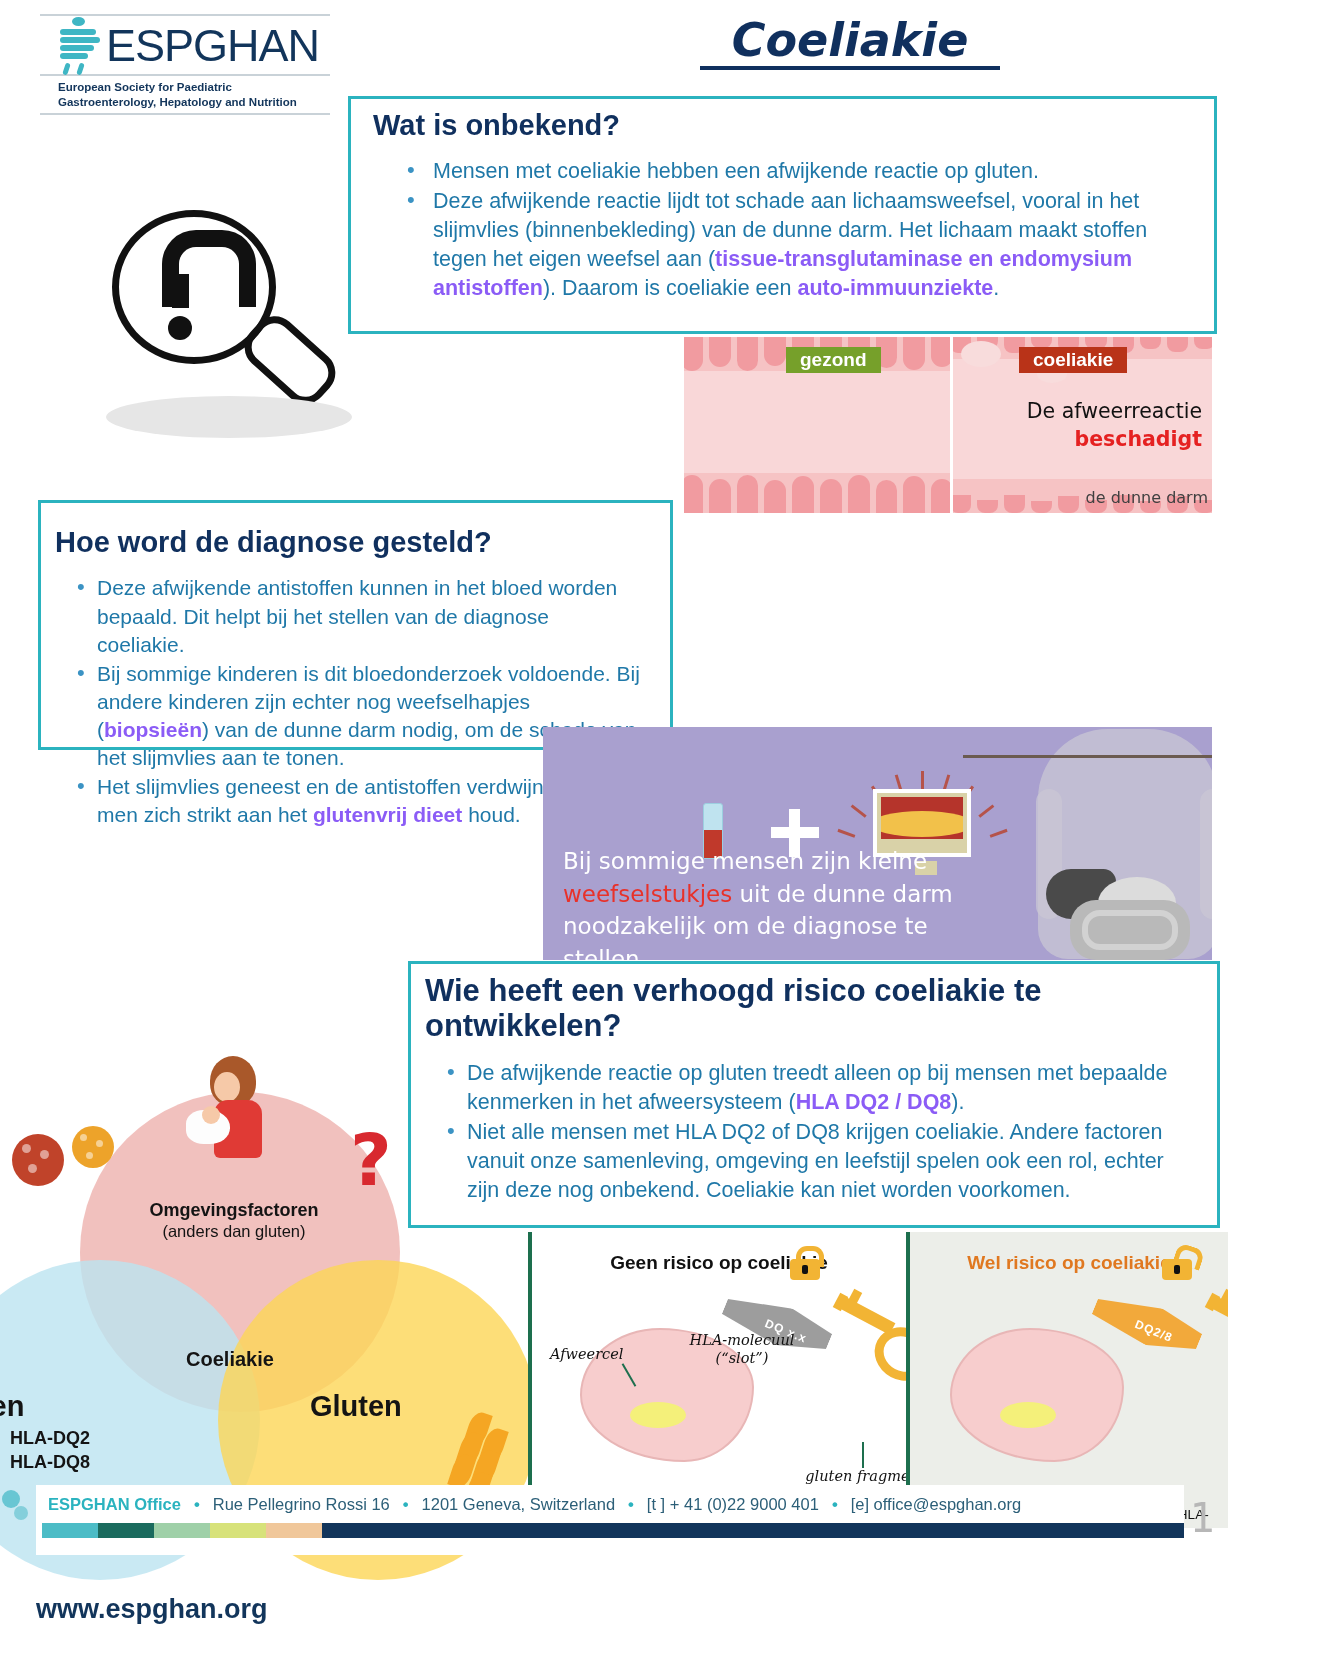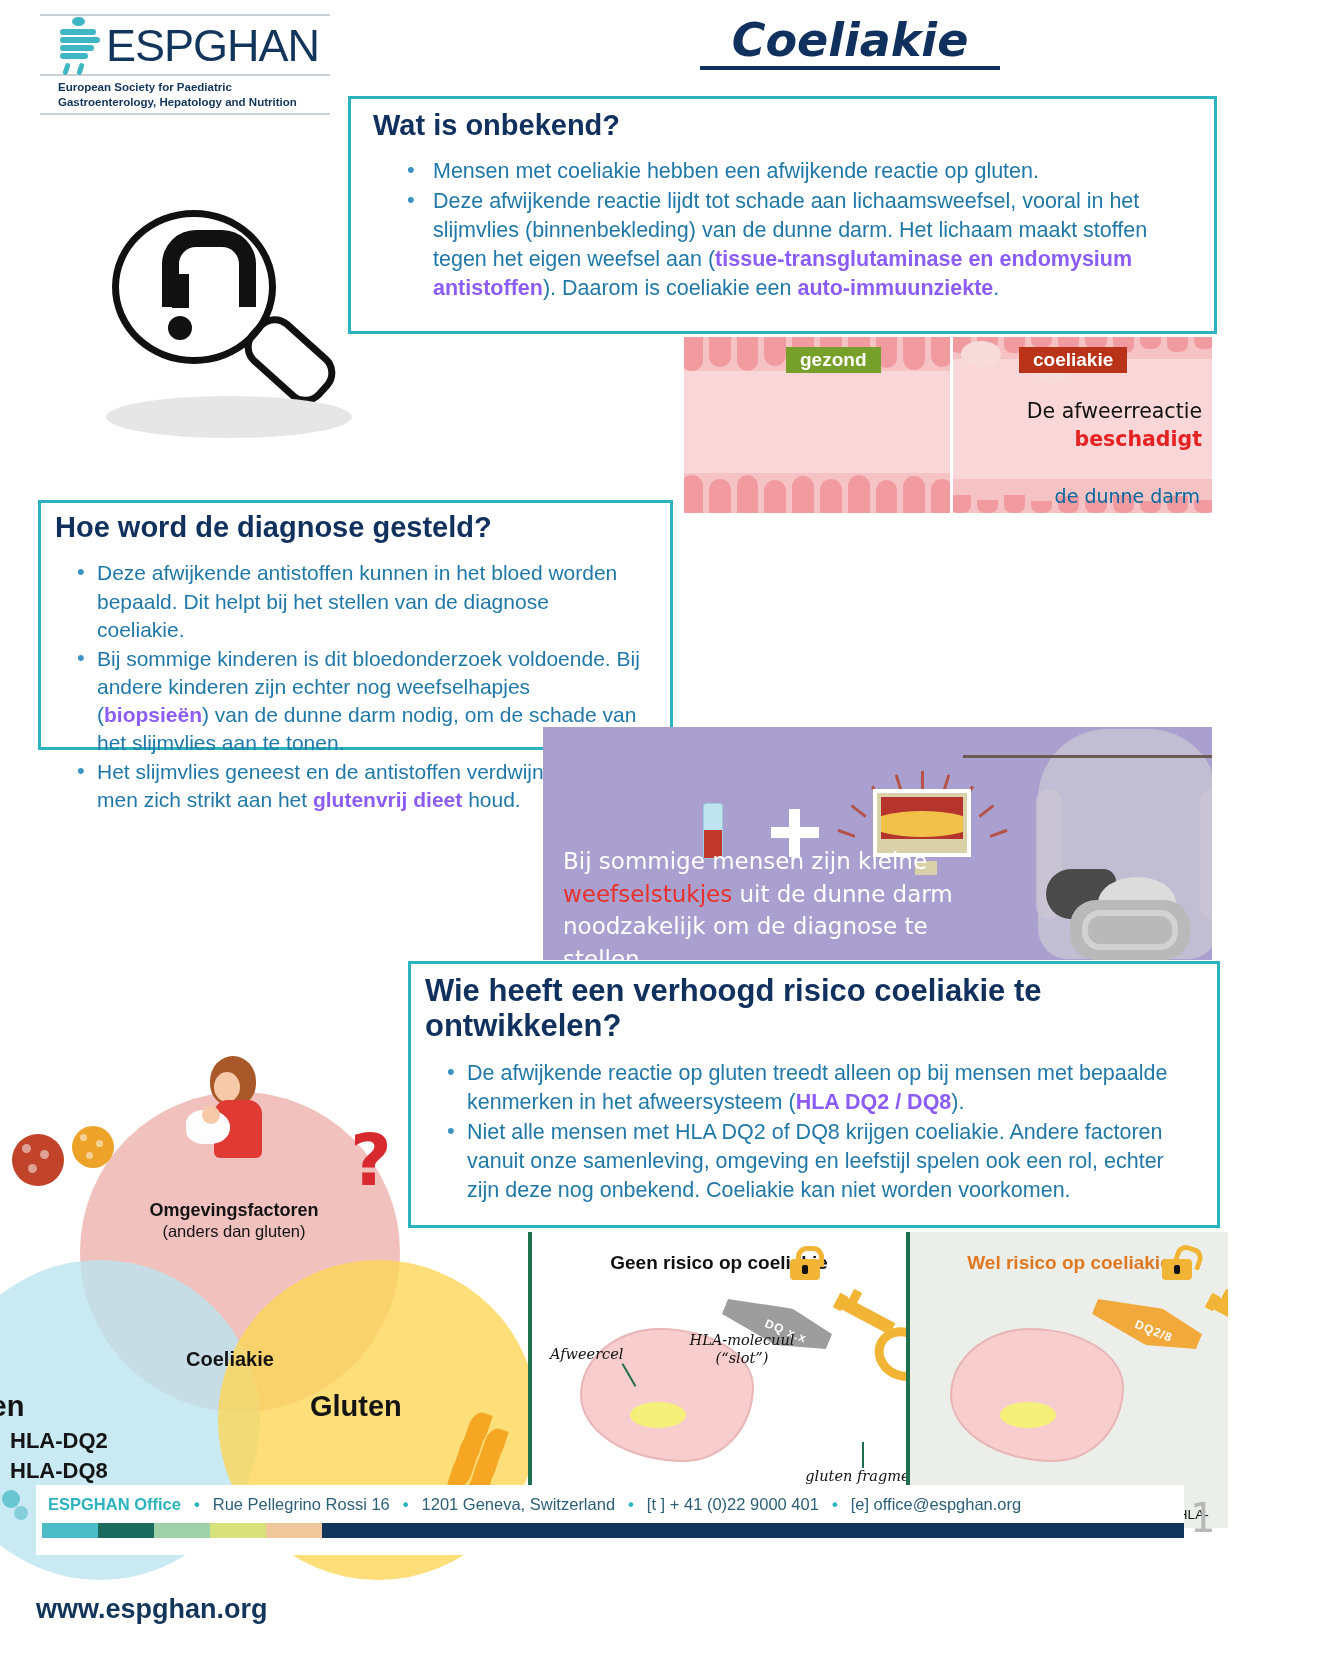--- a/index.html
+++ b/index.html
@@ -48,25 +48,25 @@
   .villi.bot span{border-radius:14px 14px 0 0;}
   .villi.flat span{height:10px;border-radius:0 0 8px 8px;}
   #gut-healthy{width:266px;border-right:3px solid #ffffff;}
   #gut-celiac{flex:1;}
   .gut-tag{position:absolute;top:10px;padding:2px 14px;font-size:19px;font-weight:bold;color:#ffffff;z-index:4;}
   #tag-healthy{background:#76a02a;left:102px;}
   #tag-celiac{background:#b93318;left:66px;}
   .gut-cap{position:absolute;z-index:4;font-family:"DejaVu Sans",sans-serif;}
   #cap1{top:62px;right:10px;font-size:20.5px;color:#111;}
   #cap2{top:90px;right:10px;font-size:20.5px;font-weight:bold;color:#e52121;}
-  #cap3{bottom:6px;right:12px;font-size:19px;color:#0369a1;}
+  #cap3{bottom:6px;right:4px;font-size:16px;color:#404040;}
   .immune-cell{position:absolute;width:40px;height:26px;border-radius:50%;background:#f8dcdc;z-index:3;}
 
   
-  #box2{left:38px;top:500px;width:635px;height:250px;padding:8px 12px 0 14px;}
+  #box2{left:38px;top:500px;width:635px;height:250px;padding:23px 12px 0 14px;}
 
   
   #biopsy{left:543px;top:727px;width:669px;height:233px;background:#a9a0cf;overflow:hidden;}
   #biopsy .body{position:absolute;right:-6px;top:2px;width:180px;height:230px;background:#c9c7d4;border-radius:70px 70px 30px 30px;opacity:.75;}
   #biopsy .arm-l{position:absolute;right:150px;top:62px;width:26px;height:130px;background:#c9c7d4;border-radius:14px;opacity:.75;}
   #biopsy .arm-r{position:absolute;right:-14px;top:62px;width:26px;height:130px;background:#c9c7d4;border-radius:14px;opacity:.75;}
   #biopsy .stomach{position:absolute;right:96px;top:142px;width:70px;height:50px;background:#4a4a4a;border-radius:40px 20px 10px 40px;}
   #biopsy .organ{position:absolute;right:36px;top:150px;width:78px;height:52px;background:#dcdcdc;border-radius:50%;}
   #biopsy .gut-coil{position:absolute;right:22px;bottom:0px;width:120px;height:60px;background:#b9b9b9;border-radius:26px;}
   #biopsy .gut-coil:after{content:"";position:absolute;left:12px;top:10px;right:12px;bottom:10px;border:6px solid #d2d2d2;border-radius:18px;}
@@ -95,21 +95,21 @@
   #venn{left:-20px;top:1022px;width:560px;height:490px;}
   .vcirc{position:absolute;border-radius:50%;}
   #v-env{left:100px;top:70px;width:320px;height:320px;background:rgba(237,175,172,.78);}
   #v-gen{left:-40px;top:238px;width:320px;height:320px;background:rgba(188,228,240,.80);}
   #v-glu{left:238px;top:238px;width:320px;height:320px;background:rgba(253,214,86,.80);}
   #venn .lab-env{position:absolute;left:124px;top:140px;width:260px;text-align:center;font-size:29px;font-weight:bold;color:#141414;font-family:"DejaVu Sans",sans-serif;}
   #venn .lab-env-nl{position:absolute;left:124px;top:178px;width:260px;text-align:center;font-size:18px;font-weight:bold;color:#141414;}
   #venn .lab-env-sub{position:absolute;left:124px;top:200px;width:260px;text-align:center;font-size:16.5px;color:#141414;}
   #venn .lab-coe{position:absolute;left:140px;top:326px;width:220px;text-align:center;font-size:20px;font-weight:bold;color:#141414;}
   #venn .lab-gen{position:absolute;left:-12px;top:368px;font-size:29px;font-weight:bold;color:#141414;}
-  #venn .lab-gen-s{position:absolute;left:30px;top:404px;font-size:22px;font-weight:bold;color:#141414;line-height:1.35;}
+  #venn .lab-gen-s{position:absolute;left:30px;top:404px;font-size:18px;font-weight:bold;color:#141414;line-height:1.35;}
   #venn .lab-glu{position:absolute;left:330px;top:368px;font-size:29px;font-weight:bold;color:#141414;}
   #venn .qmark{position:absolute;left:370px;top:96px;font-size:72px;font-weight:bold;color:#d8292f;font-family:"DejaVu Sans",sans-serif;}
   #venn .mom{position:absolute;left:200px;top:32px;width:110px;height:110px;}
   #venn .virus{position:absolute;border-radius:50%;}
   #venn .v1{left:32px;top:112px;width:52px;height:52px;background:#c0432a;}
   #venn .v2{left:92px;top:104px;width:42px;height:42px;background:#eda32a;}
   #venn .vdot{position:absolute;border-radius:50%;background:#fff;opacity:.5;}
   #venn .wheat{position:absolute;left:460px;top:388px;width:90px;height:120px;}
   #venn .wheat i{position:absolute;width:20px;height:34px;background:#f5a623;border-radius:50% 0 50% 0;}
 

